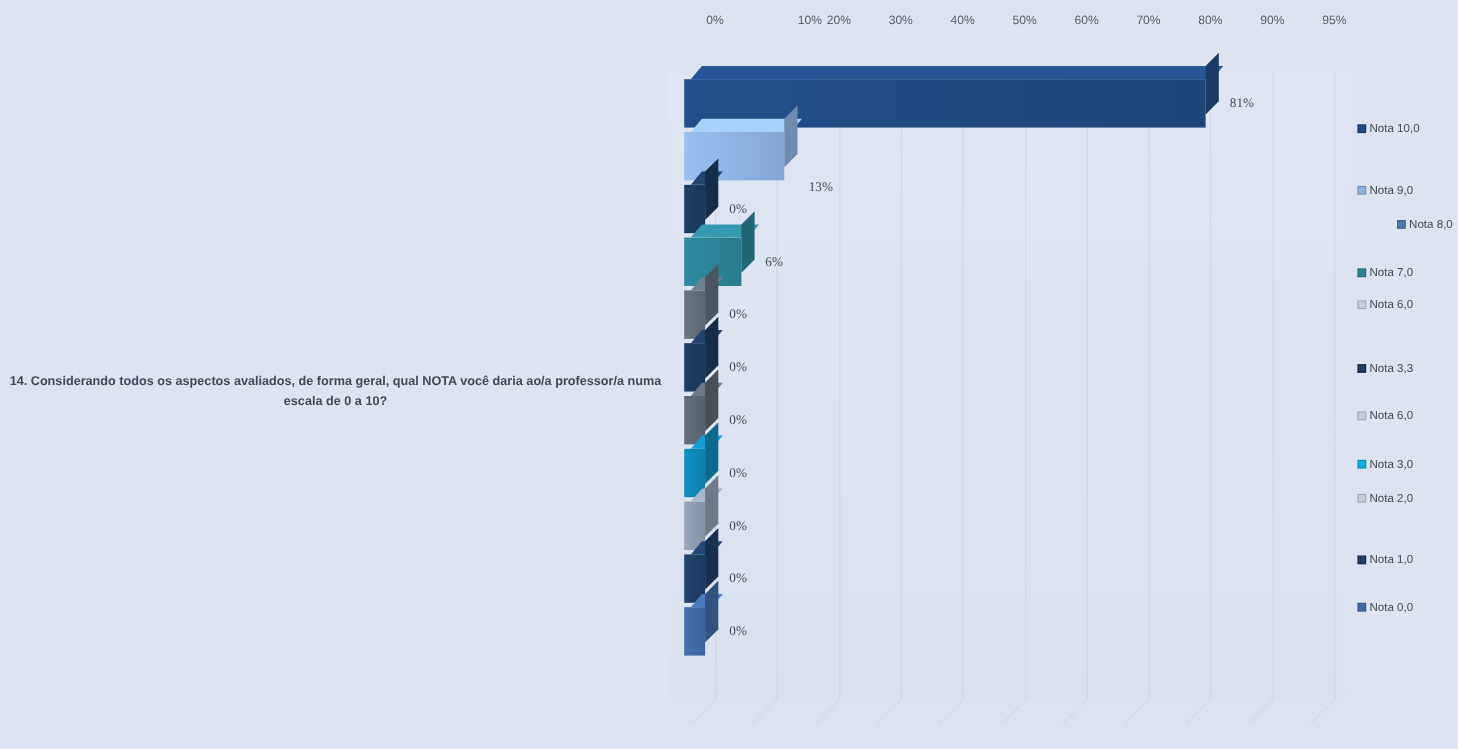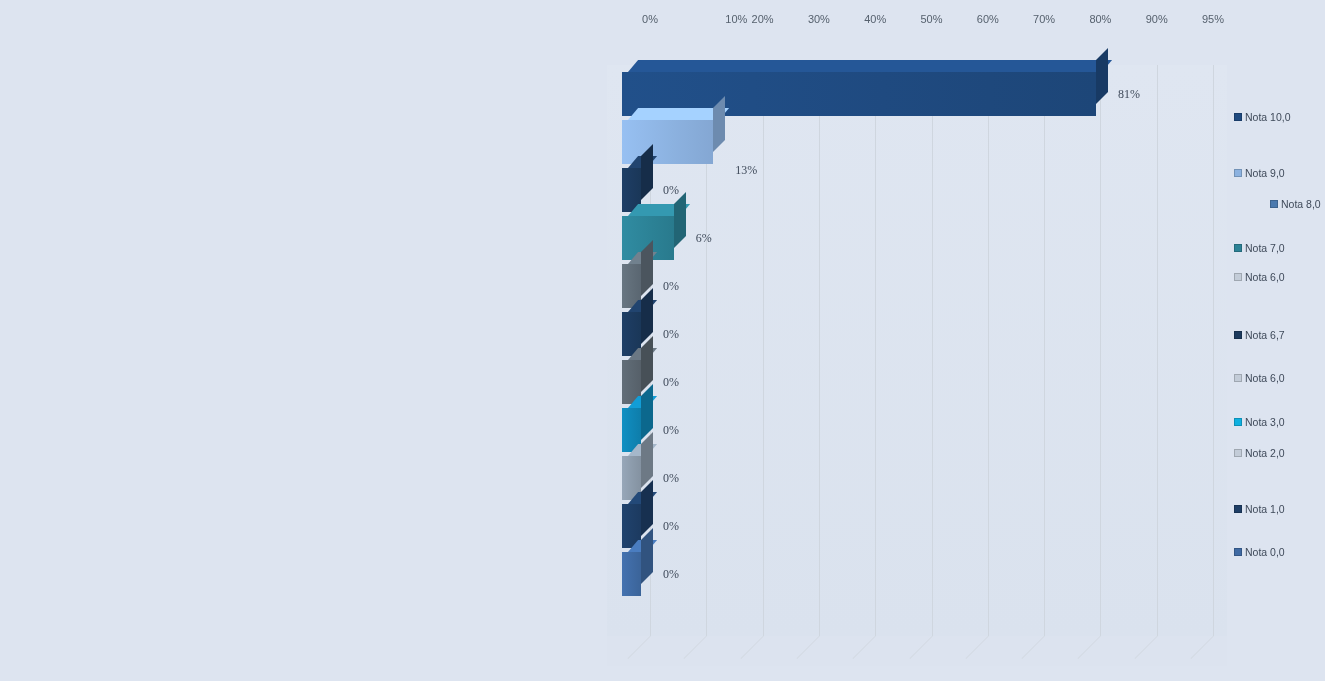--- a/index.html
+++ b/index.html
@@ -131,20 +131,21 @@
     font-family:"Liberation Sans", sans-serif;
     font-size:10.5px;
     color:#3f4a5a;
   }
 </style>
 </head>
 <body>
 
 <div id="chart-root">
 
+  <div class="question-label">14. Considerando todos os aspectos avaliados, de forma geral, qual NOTA você daria ao/a professor/a numa escala de 0 a 10?</div>
 
   <div class="axis-ticks">
       <div class="tick-label" style="left: 650px;">0%</div>
       <div class="tick-label" style="left: 706.3px; margin-left: 30px;">10%</div>
       <div class="tick-label" style="left: 762.6px;">20%</div>
       <div class="tick-label" style="left: 818.9px;">30%</div>
       <div class="tick-label" style="left: 875.2px;">40%</div>
       <div class="tick-label" style="left: 931.5px;">50%</div>
       <div class="tick-label" style="left: 987.8px;">60%</div>
       <div class="tick-label" style="left: 1044.1px;">70%</div>
@@ -266,21 +267,21 @@
       <div class="legend-item" style="top: 130.5px;">
         <span class="legend-swatch" style="background: rgb(44, 130, 150);"></span>
         <span class="legend-label">Nota 7,0</span>
       </div>
       <div class="legend-item" style="top: 160px;">
         <span class="legend-swatch" style="background: rgb(195, 204, 216);"></span>
         <span class="legend-label">Nota 6,0</span>
       </div>
       <div class="legend-item" style="top: 217.5px;">
         <span class="legend-swatch" style="background: rgb(28, 58, 94);"></span>
-        <span class="legend-label">Nota 6,7</span>
+        <span class="legend-label">Nota 3,3</span>
       </div>
       <div class="legend-item" style="top: 261px;">
         <span class="legend-swatch" style="background: rgb(195, 204, 216);"></span>
         <span class="legend-label">Nota 6,0</span>
       </div>
       <div class="legend-item" style="top: 304.5px;">
         <span class="legend-swatch" style="background: rgb(15, 176, 224);"></span>
         <span class="legend-label">Nota 3,0</span>
       </div>
       <div class="legend-item" style="top: 336px;">

